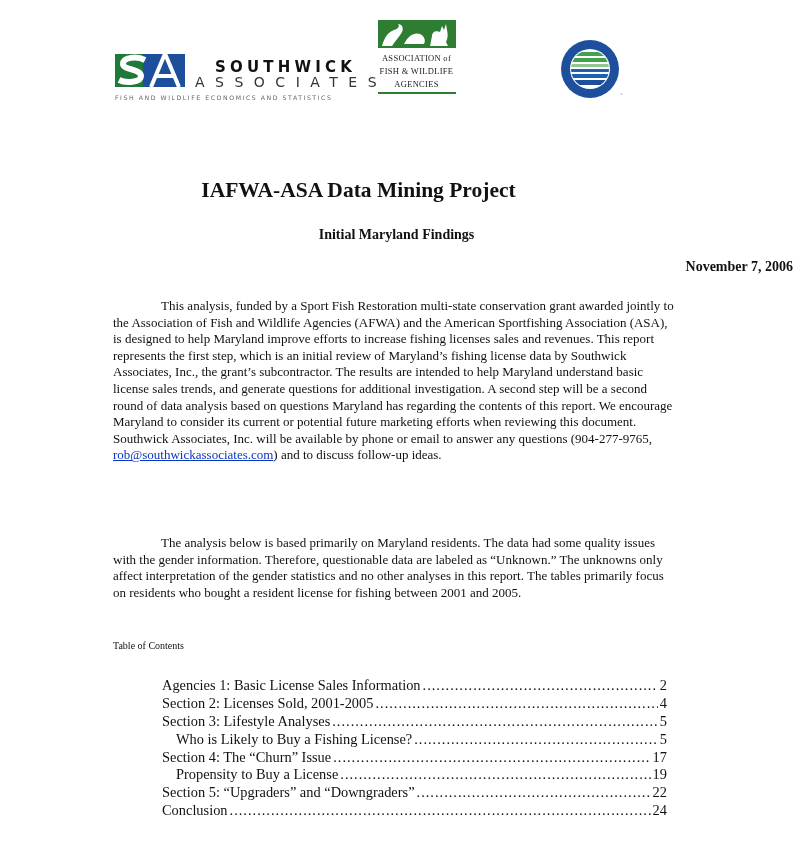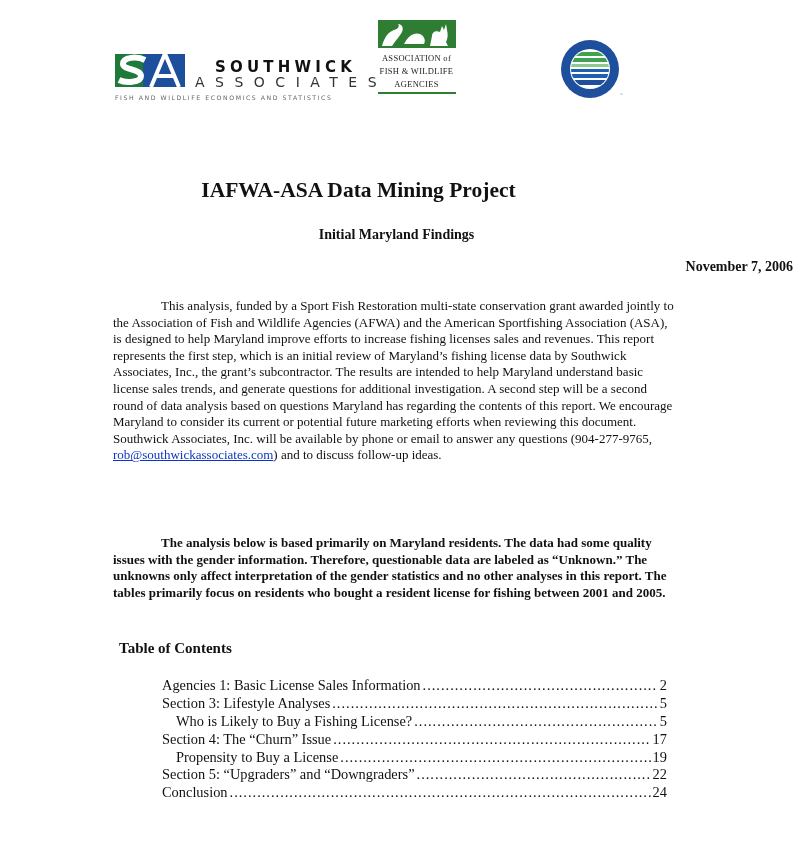--- a/index.html
+++ b/index.html
@@ -26,23 +26,23 @@
 
   .title { position: absolute; top: 178px; left: 0; width: 717px; text-align: center;
            font-weight: bold; font-size: 21.5px; }
   .subtitle { position: absolute; top: 227px; left: 0; width: 793px; text-align: center;
               font-weight: bold; font-size: 14px; }
   .date { position: absolute; top: 259px; left: 0; width: 793px; text-align: right;
           font-weight: bold; font-size: 14px; }
   .para { position: absolute; left: 113px; width: 565px; font-size: 13px; line-height: 16.6px;
           text-indent: 48px; text-align: left; margin: 0; }
   .para1 { top: 298px; }
-  .para2 { top: 535px; font-weight: bold; }
+  .para2 { top: 535px; }
   .email { color: #0b36c4; text-decoration: underline; }
-  .toc-heading { position: absolute; left: 119px; top: 640px; font-weight: bold; font-size: 15px; }
+  .toc-heading { position: absolute; left: 113px; top: 640px; font-weight: normal; font-size: 10px; }
   .toc { position: absolute; left: 162px; top: 677px; width: 505px; }
   .toc-row { display: flex; align-items: baseline; height: 17.9px; font-size: 14.4px; white-space: nowrap; }
   .toc-row.sub { padding-left: 14px; }
   .toc-label { flex: 0 0 auto; }
   .toc-dots { flex: 1 1 auto; overflow: hidden; letter-spacing: 1px; margin: 0 2px; }
   .toc-dots::before { content: "....................................................................................................................................................................................................................................."; }
   .toc-page { flex: 0 0 auto; text-align: right; }
 </style>
 </head>
 <body>
@@ -102,20 +102,25 @@
 
 <div class="toc-heading">Table of Contents</div>
 
 <div class="toc">
   <div class="toc-row">
     <span class="toc-label">Agencies 1: Basic License Sales Information</span>
     <span class="toc-dots"></span>
     <span class="toc-page">2</span>
   </div>
   <div class="toc-row">
+    <span class="toc-label">Section 2: Licenses Sold, 2001-2005</span>
+    <span class="toc-dots"></span>
+    <span class="toc-page">4</span>
+  </div>
+  <div class="toc-row">
     <span class="toc-label">Section 3: Lifestyle Analyses</span>
     <span class="toc-dots"></span>
     <span class="toc-page">5</span>
   </div>
   <div class="toc-row sub">
     <span class="toc-label">Who is Likely to Buy a Fishing License?</span>
     <span class="toc-dots"></span>
     <span class="toc-page">5</span>
   </div>
   <div class="toc-row">

